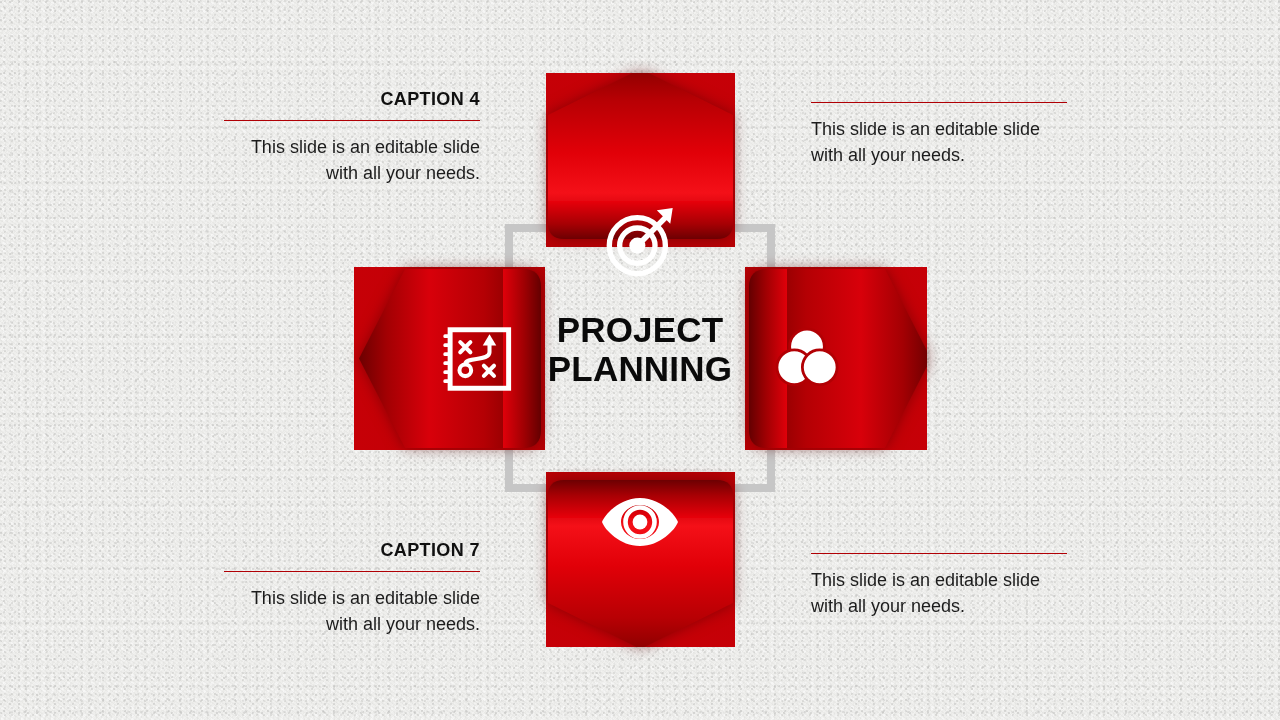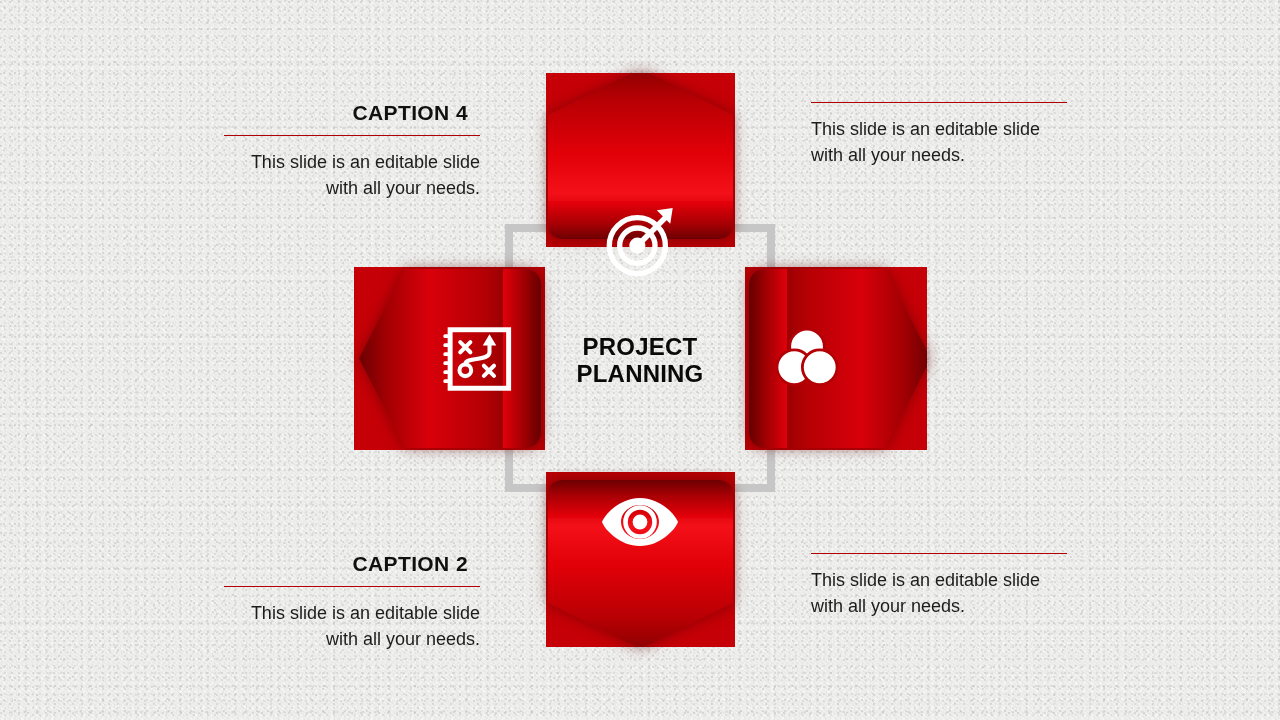--- a/index.html
+++ b/index.html
@@ -75,25 +75,25 @@
     fill: #ffffff;
   }
 
   
   .caption {
     position: absolute;
     width: 256px;
     z-index: 5;
   }
   .caption .cap-title {
-    font-size: 21px;
+    font-size: 18px;
     font-weight: bold;
     letter-spacing: .4px;
     color: #101010;
-    margin: 12px;
+    margin: 0;
     line-height: 1;
     white-space: nowrap;
   }
   .caption .cap-rule {
     height: 0;
     border-top: 1.4px solid #b00005;
     margin: 12px 0 0 0;
     width: 100%;
   }
   .caption .cap-body {
@@ -105,28 +105,27 @@
   .caption.right-align { text-align: right; }
   .caption.left-align  { text-align: left; }
 
   
   #center-title {
     position: absolute;
     left: 510px;
     top: 310px;
     width: 260px;
     text-align: center;
-    font-size: 24px;
+    font-size: 35px;
     font-weight: bold;
     color: #0a0a0a;
     line-height: 1.12;
     letter-spacing: .2px;
     z-index: 5;
     white-space: pre-line;
-    margin-top: 24px;
   }
 </style>
 </head>
 <body>
 
 <div id="slide">
 
   <div class="texture"></div>
   <div class="texture2"></div>
 
@@ -281,21 +280,21 @@
     <div class="cap-rule"></div>
     <p class="cap-body">This slide is an editable slide with all your needs.</p>
   </div>
 
   <div class="caption left-align" style="left:811px; top:541px;">
     <div class="cap-rule"></div>
     <p class="cap-body">This slide is an editable slide with all your needs.</p>
   </div>
 
   <div class="caption right-align" style="left:224px; top:541px;">
-    <p class="cap-title">CAPTION 2</p>
+    <p class="cap-title">CAPTION 7</p>
     <div class="cap-rule"></div>
     <p class="cap-body">This slide is an editable slide with all your needs.</p>
   </div>
 
   <div class="caption right-align" style="left:224px; top:90px;">
     <p class="cap-title">CAPTION 4</p>
     <div class="cap-rule"></div>
     <p class="cap-body">This slide is an editable slide with all your needs.</p>
   </div>
 

